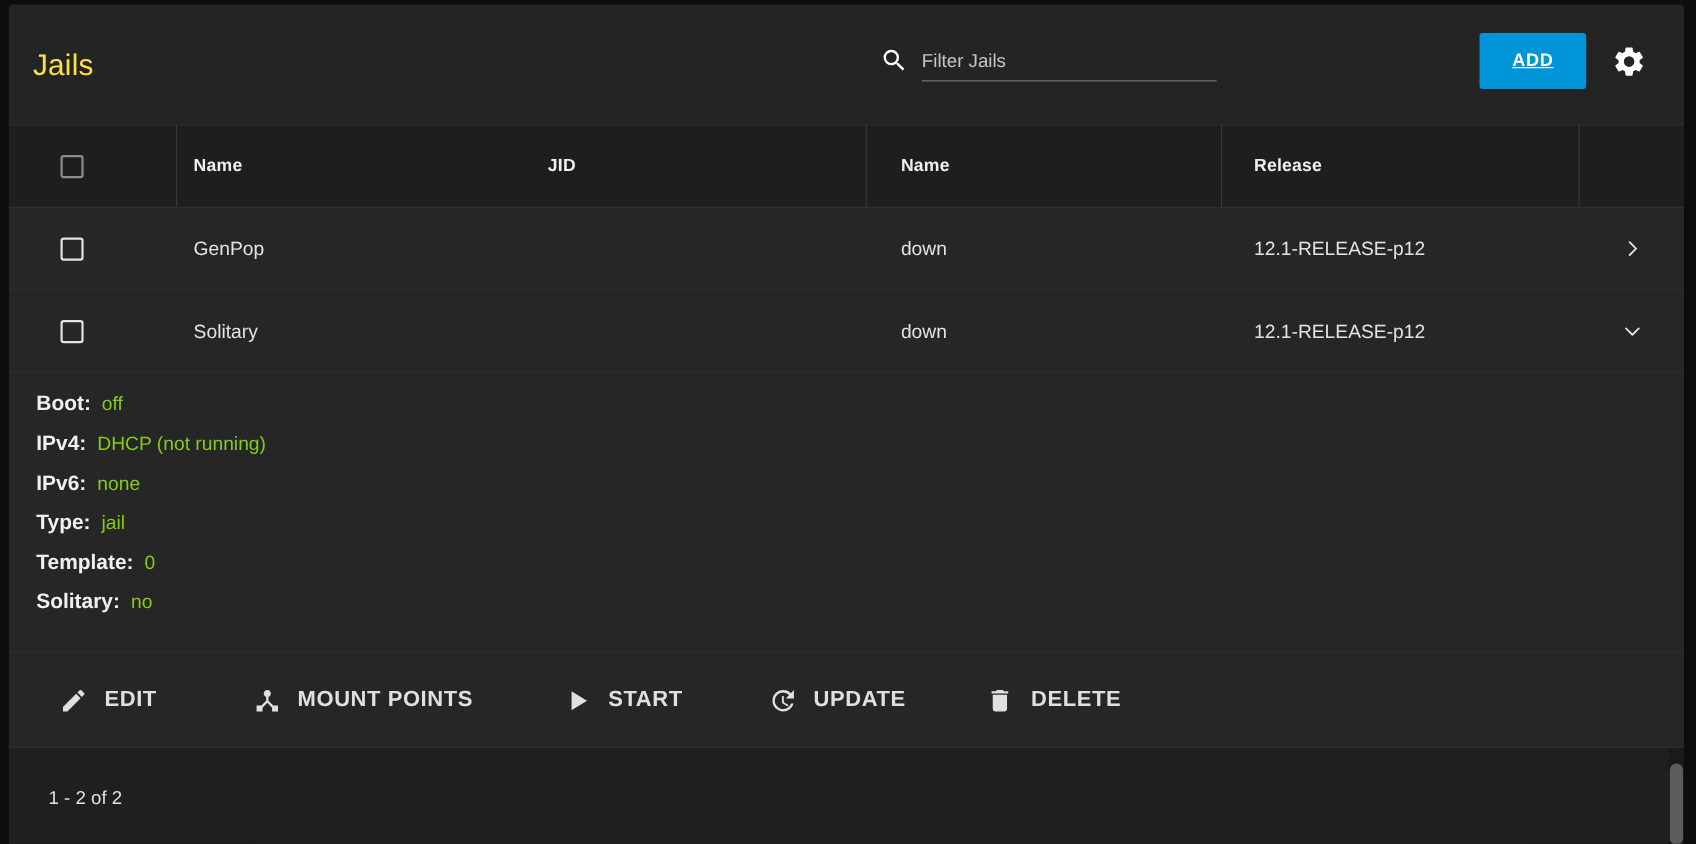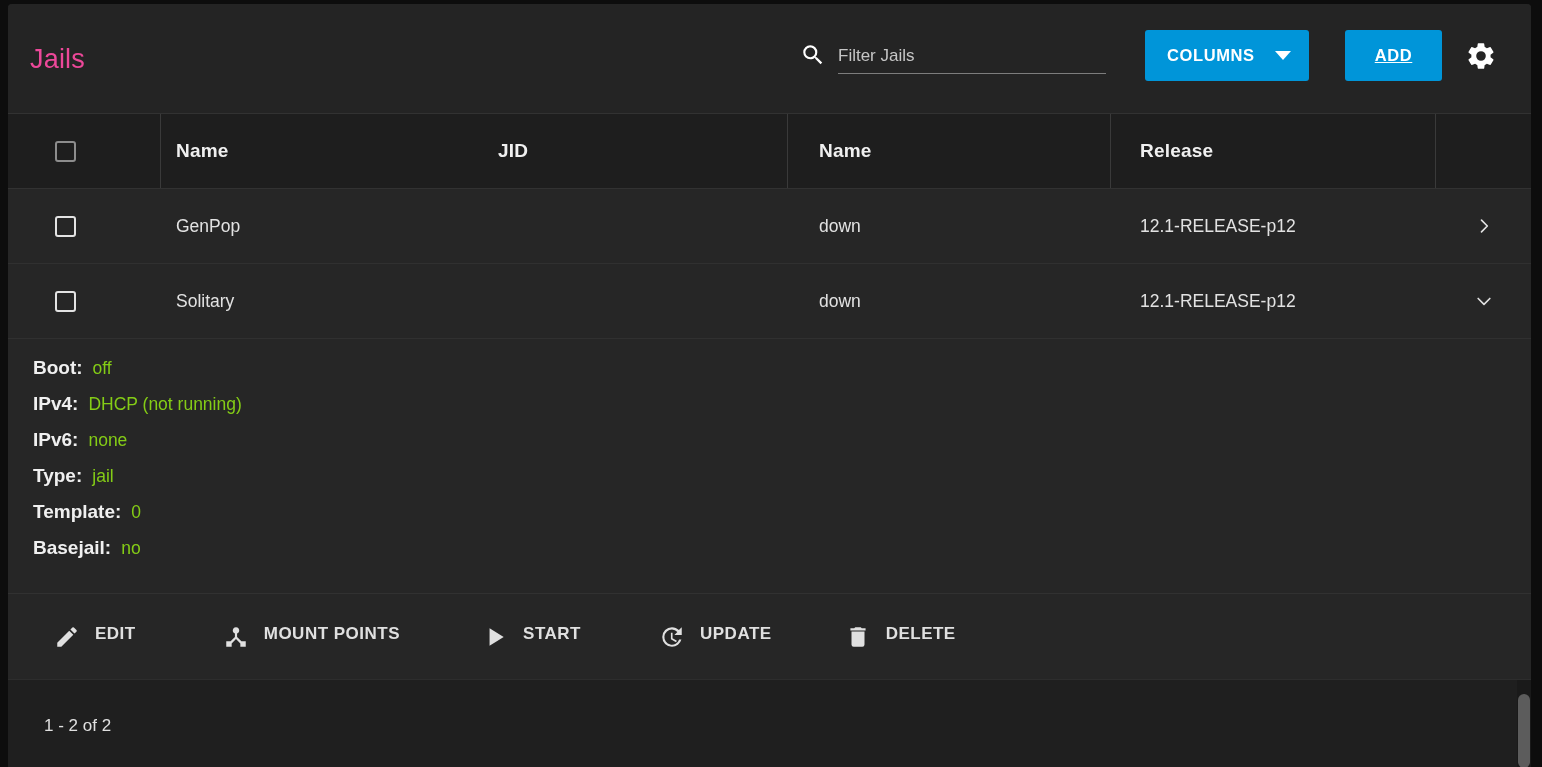--- a/index.html
+++ b/index.html
@@ -31,21 +31,21 @@
     height: 109px;
     background: #242424;
     display: flex;
     align-items: center;
   }
   .page-title {
     position: absolute;
     left: 22px; top: 40px;
     font-size: 27px;
     font-weight: 400;
-    color: #ec4899;
+    color: #fde047;
     letter-spacing: .2px;
   }
   .search-wrap {
     position: absolute;
     left: 792px; top: 38px;
     display: flex;
     align-items: flex-end;
     gap: 12px;
   }
   .search-icon { width: 26px; height: 26px; margin-bottom: 6px; flex: none; }
@@ -136,21 +136,21 @@
   .c-state { width: 323px; flex: none; padding-left: 31px; }
   .c-rel   { width: 325px; flex: none; padding-left: 29px; }
   .c-exp   { flex: 1; justify-content: center; }
 
   .thead-row .c-check,
   .thead-row .c-name { border-right: 1px solid #3a3a3a; }
   .thead-row .c-name { border-right: none; }
   .divider-after-name { border-right: 1px solid #3a3a3a; }
 
   .th-label {
-    font-size: 19px;
+    font-size: 16px;
     font-weight: bold;
     color: #f0f0f0;
     letter-spacing: .2px;
   }
   .td-text {
     font-size: 17.5px;
     color: #e2e2e2;
     font-weight: 400;
   }
 
@@ -194,27 +194,27 @@
     background: #262626;
     height: 86px;
     display: flex;
     align-items: center;
     padding-left: 46px;
     gap: 0;
     border-bottom: 1px solid #2d2d2d;
   }
   .action-btn {
     display: flex;
-    align-items: flex-start;
+    align-items: center;
     gap: 15px;
     background: none;
     border: none;
     color: #e0e0e0;
     font-family: "Liberation Sans", sans-serif;
-    font-size: 17px;
+    font-size: 20px;
     font-weight: bold;
     letter-spacing: .5px;
     cursor: pointer;
     padding: 8px 0;
   }
   .act-icon { width: 26px; height: 26px; flex: none; }
   .gap-edit   { margin-right: 87px; }
   .gap-mount  { margin-right: 82px; }
   .gap-start  { margin-right: 78px; }
   .gap-update { margin-right: 73px; }
@@ -258,24 +258,20 @@
 
       <div class="search-wrap">
         <svg class="search-icon" viewBox="0 0 24 24">
           <path fill="#ffffff" d="M15.5 14h-.79l-.28-.27A6.47 6.47 0 0 0 16 9.5 6.5 6.5 0 1 0 9.5 16c1.61 0 3.09-.59 4.23-1.57l.27.28v.79l5 4.99L20.49 19l-4.99-5zm-6 0C7.01 14 5 11.99 5 9.5S7.01 5 9.5 5 14 7.01 14 9.5 11.99 14 9.5 14z"></path>
         </svg>
         <div class="search-field">
           <input type="text" placeholder="Filter Jails" style="">
         </div>
       </div>
 
-      <button class="btn-columns">
-        <span>COLUMNS</span>
-        <span class="caret-down"></span>
-      </button>
 
       <button class="btn-add">ADD</button>
 
       <button class="gear-btn">
         <svg viewBox="0 0 24 24" width="32" height="32">
           <path fill="#ffffff" d="M19.14 12.94a7.07 7.07 0 0 0 0-1.88l2.03-1.58a.5.5 0 0 0 .12-.62l-1.92-3.32a.5.5 0 0 0-.6-.22l-2.39.96a7.3 7.3 0 0 0-1.62-.94l-.36-2.54a.5.5 0 0 0-.5-.42h-3.84a.5.5 0 0 0-.5.42l-.36 2.54c-.59.24-1.13.56-1.62.94l-2.39-.96a.5.5 0 0 0-.6.22L2.67 8.86a.5.5 0 0 0 .12.62l2.03 1.58a7.07 7.07 0 0 0 0 1.88l-2.03 1.58a.5.5 0 0 0-.12.62l1.92 3.32c.12.22.38.3.6.22l2.39-.96c.5.38 1.03.7 1.62.94l.36 2.54c.4.25.25.42.5.42h3.84c.25 0 .46-.17.5-.42l.36-2.54c.59-.24 1.12-.56 1.62-.94l2.39.96c.22.08.48 0 .6-.22l1.92-3.32a.5.5 0 0 0-.12-.62l-2.03-1.58zM12 15.6A3.6 3.6 0 1 1 12 8.4a3.6 3.6 0 0 1 0 7.2z"></path>
         </svg>
       </button>
     </div>
 
@@ -361,21 +357,21 @@
         </div>
         <div class="detail-line">
           <span class="detail-key">Type:</span>
           <span class="detail-val">jail</span>
         </div>
         <div class="detail-line">
           <span class="detail-key">Template:</span>
           <span class="detail-val">0</span>
         </div>
         <div class="detail-line">
-          <span class="detail-key">Basejail:</span>
+          <span class="detail-key">Solitary:</span>
           <span class="detail-val">no</span>
         </div>
       </div>
 
       <div class="actions">
         <button class="action-btn gap-edit">
           <svg class="act-icon" viewBox="0 0 24 24">
             <path fill="#e0e0e0" d="M3 17.25V21h3.75L17.81 9.94l-3.75-3.75L3 17.25zM20.71 7.04a1 1 0 0 0 0-1.41l-2.34-2.34a1 1 0 0 0-1.41 0l-1.83 1.83 3.75 3.75 1.83-1.83z"></path>
           </svg>
           <span>EDIT</span>

